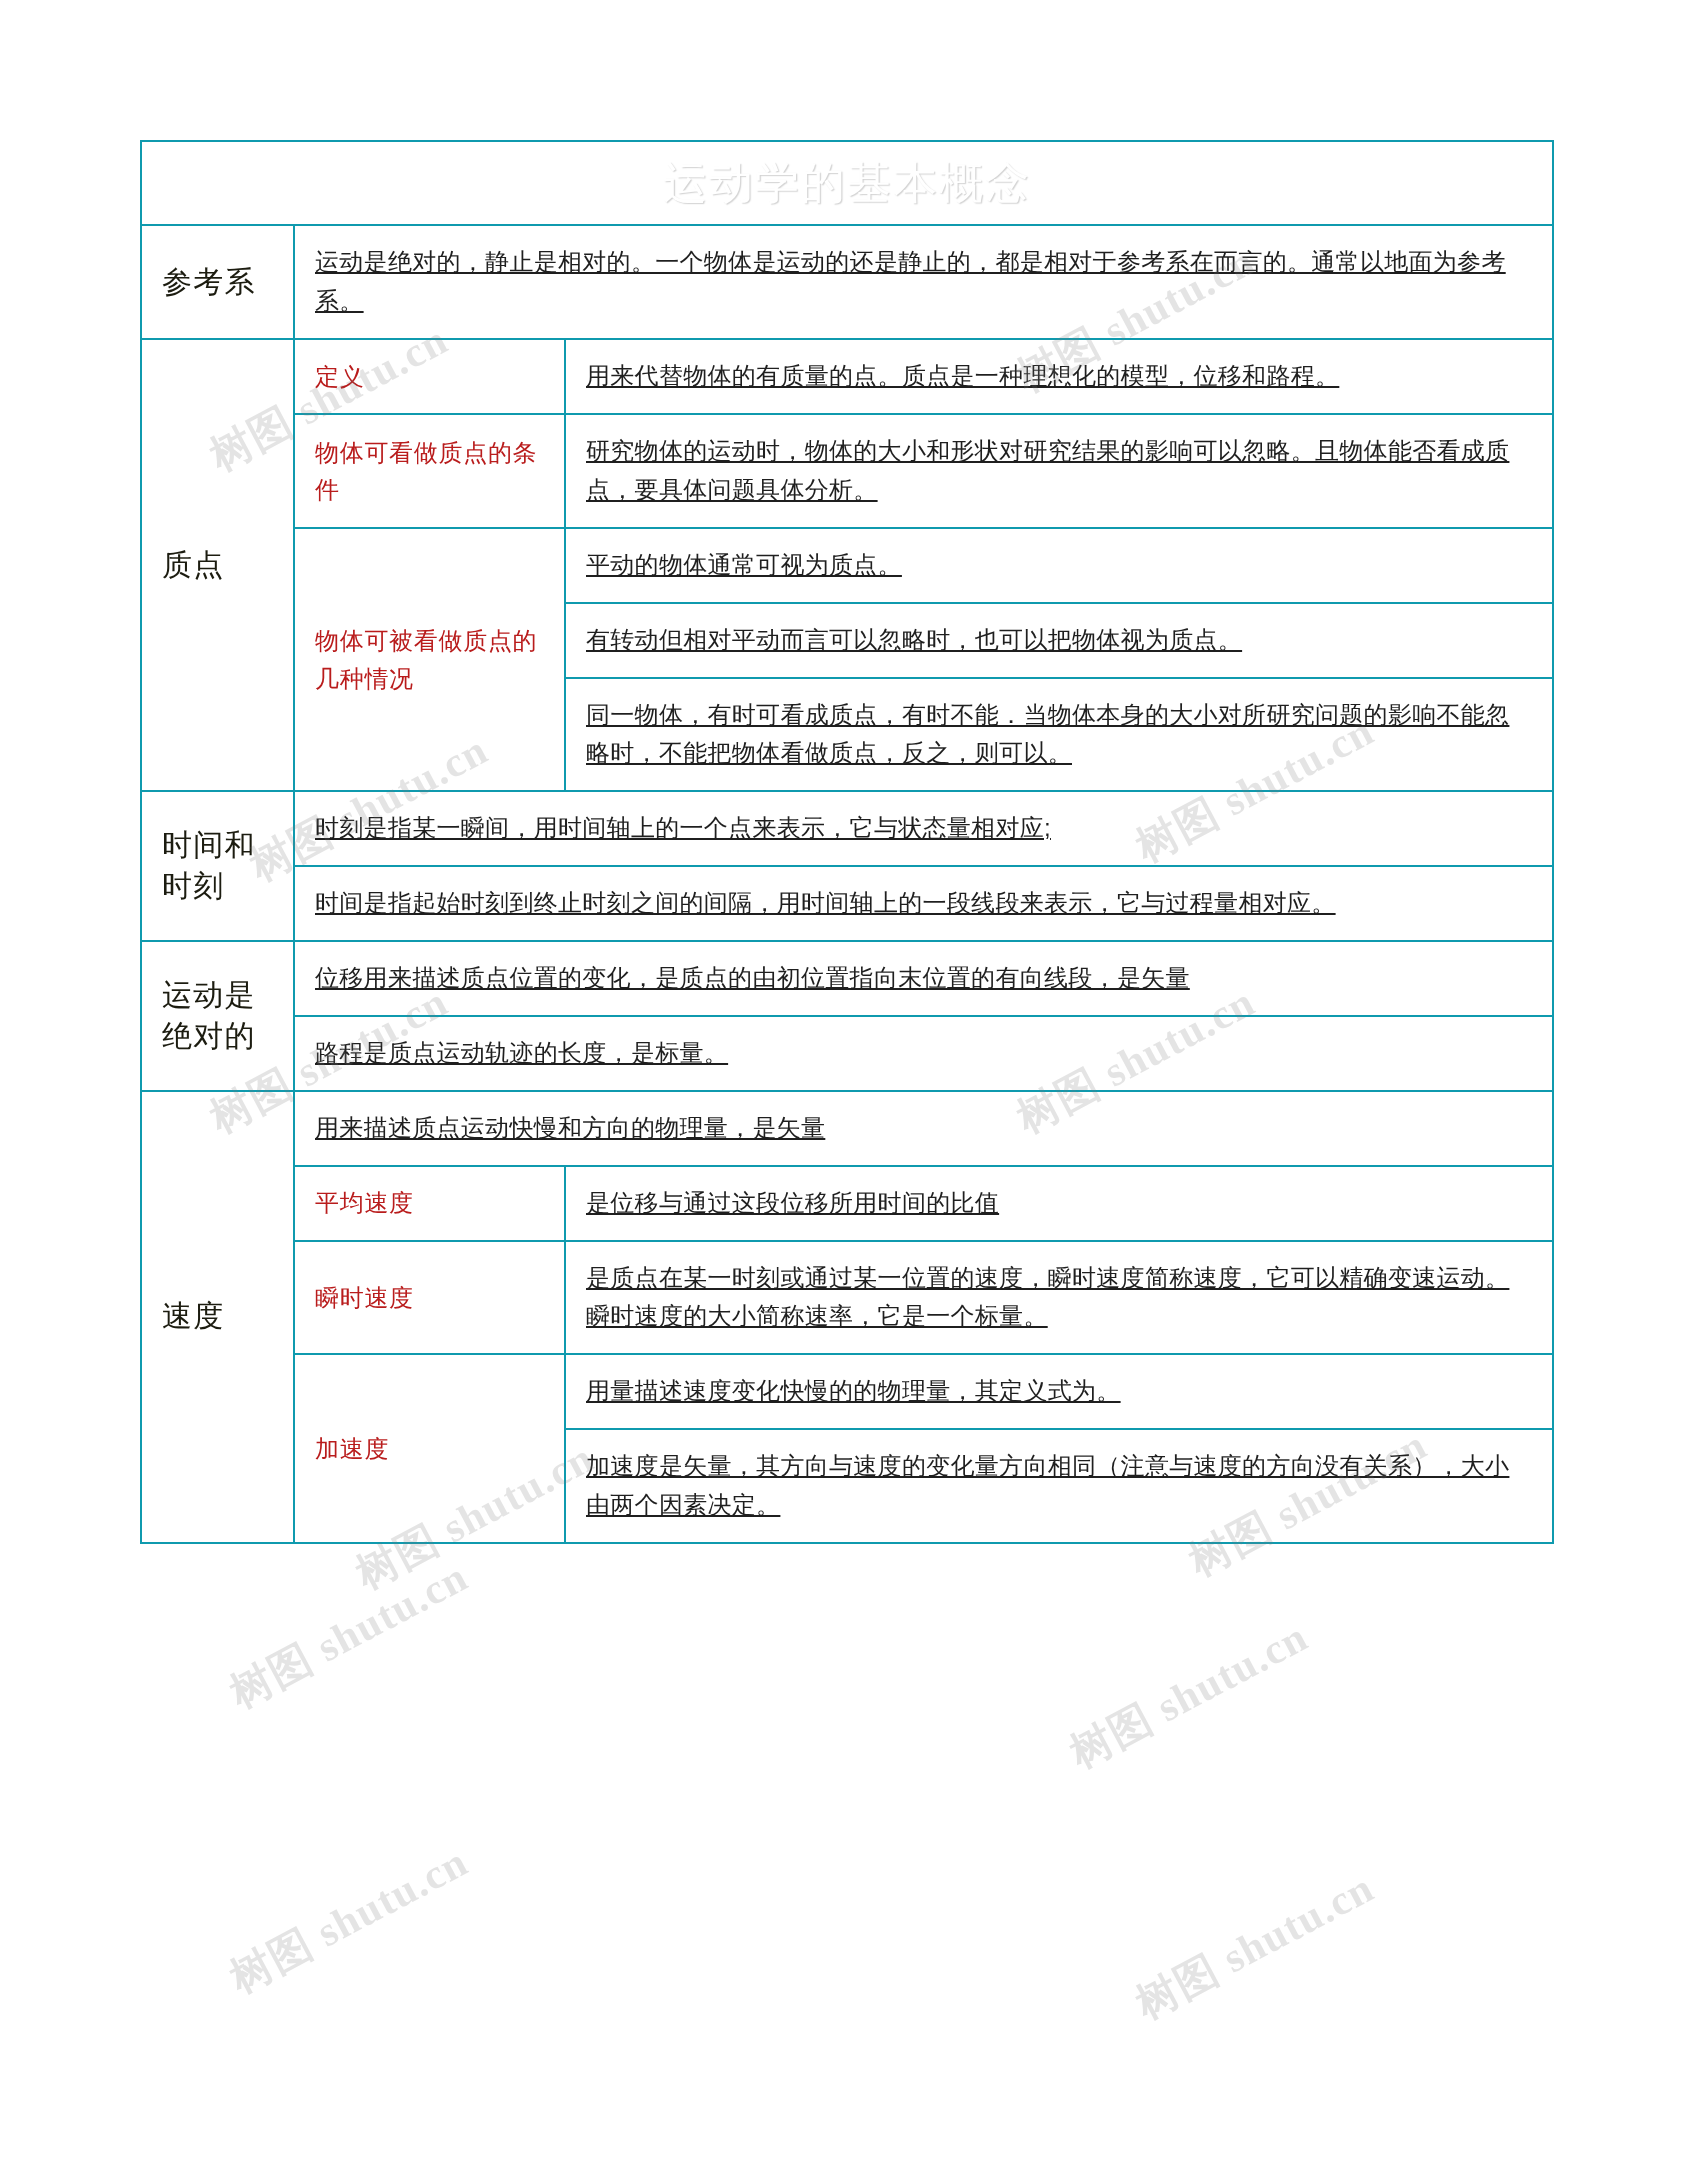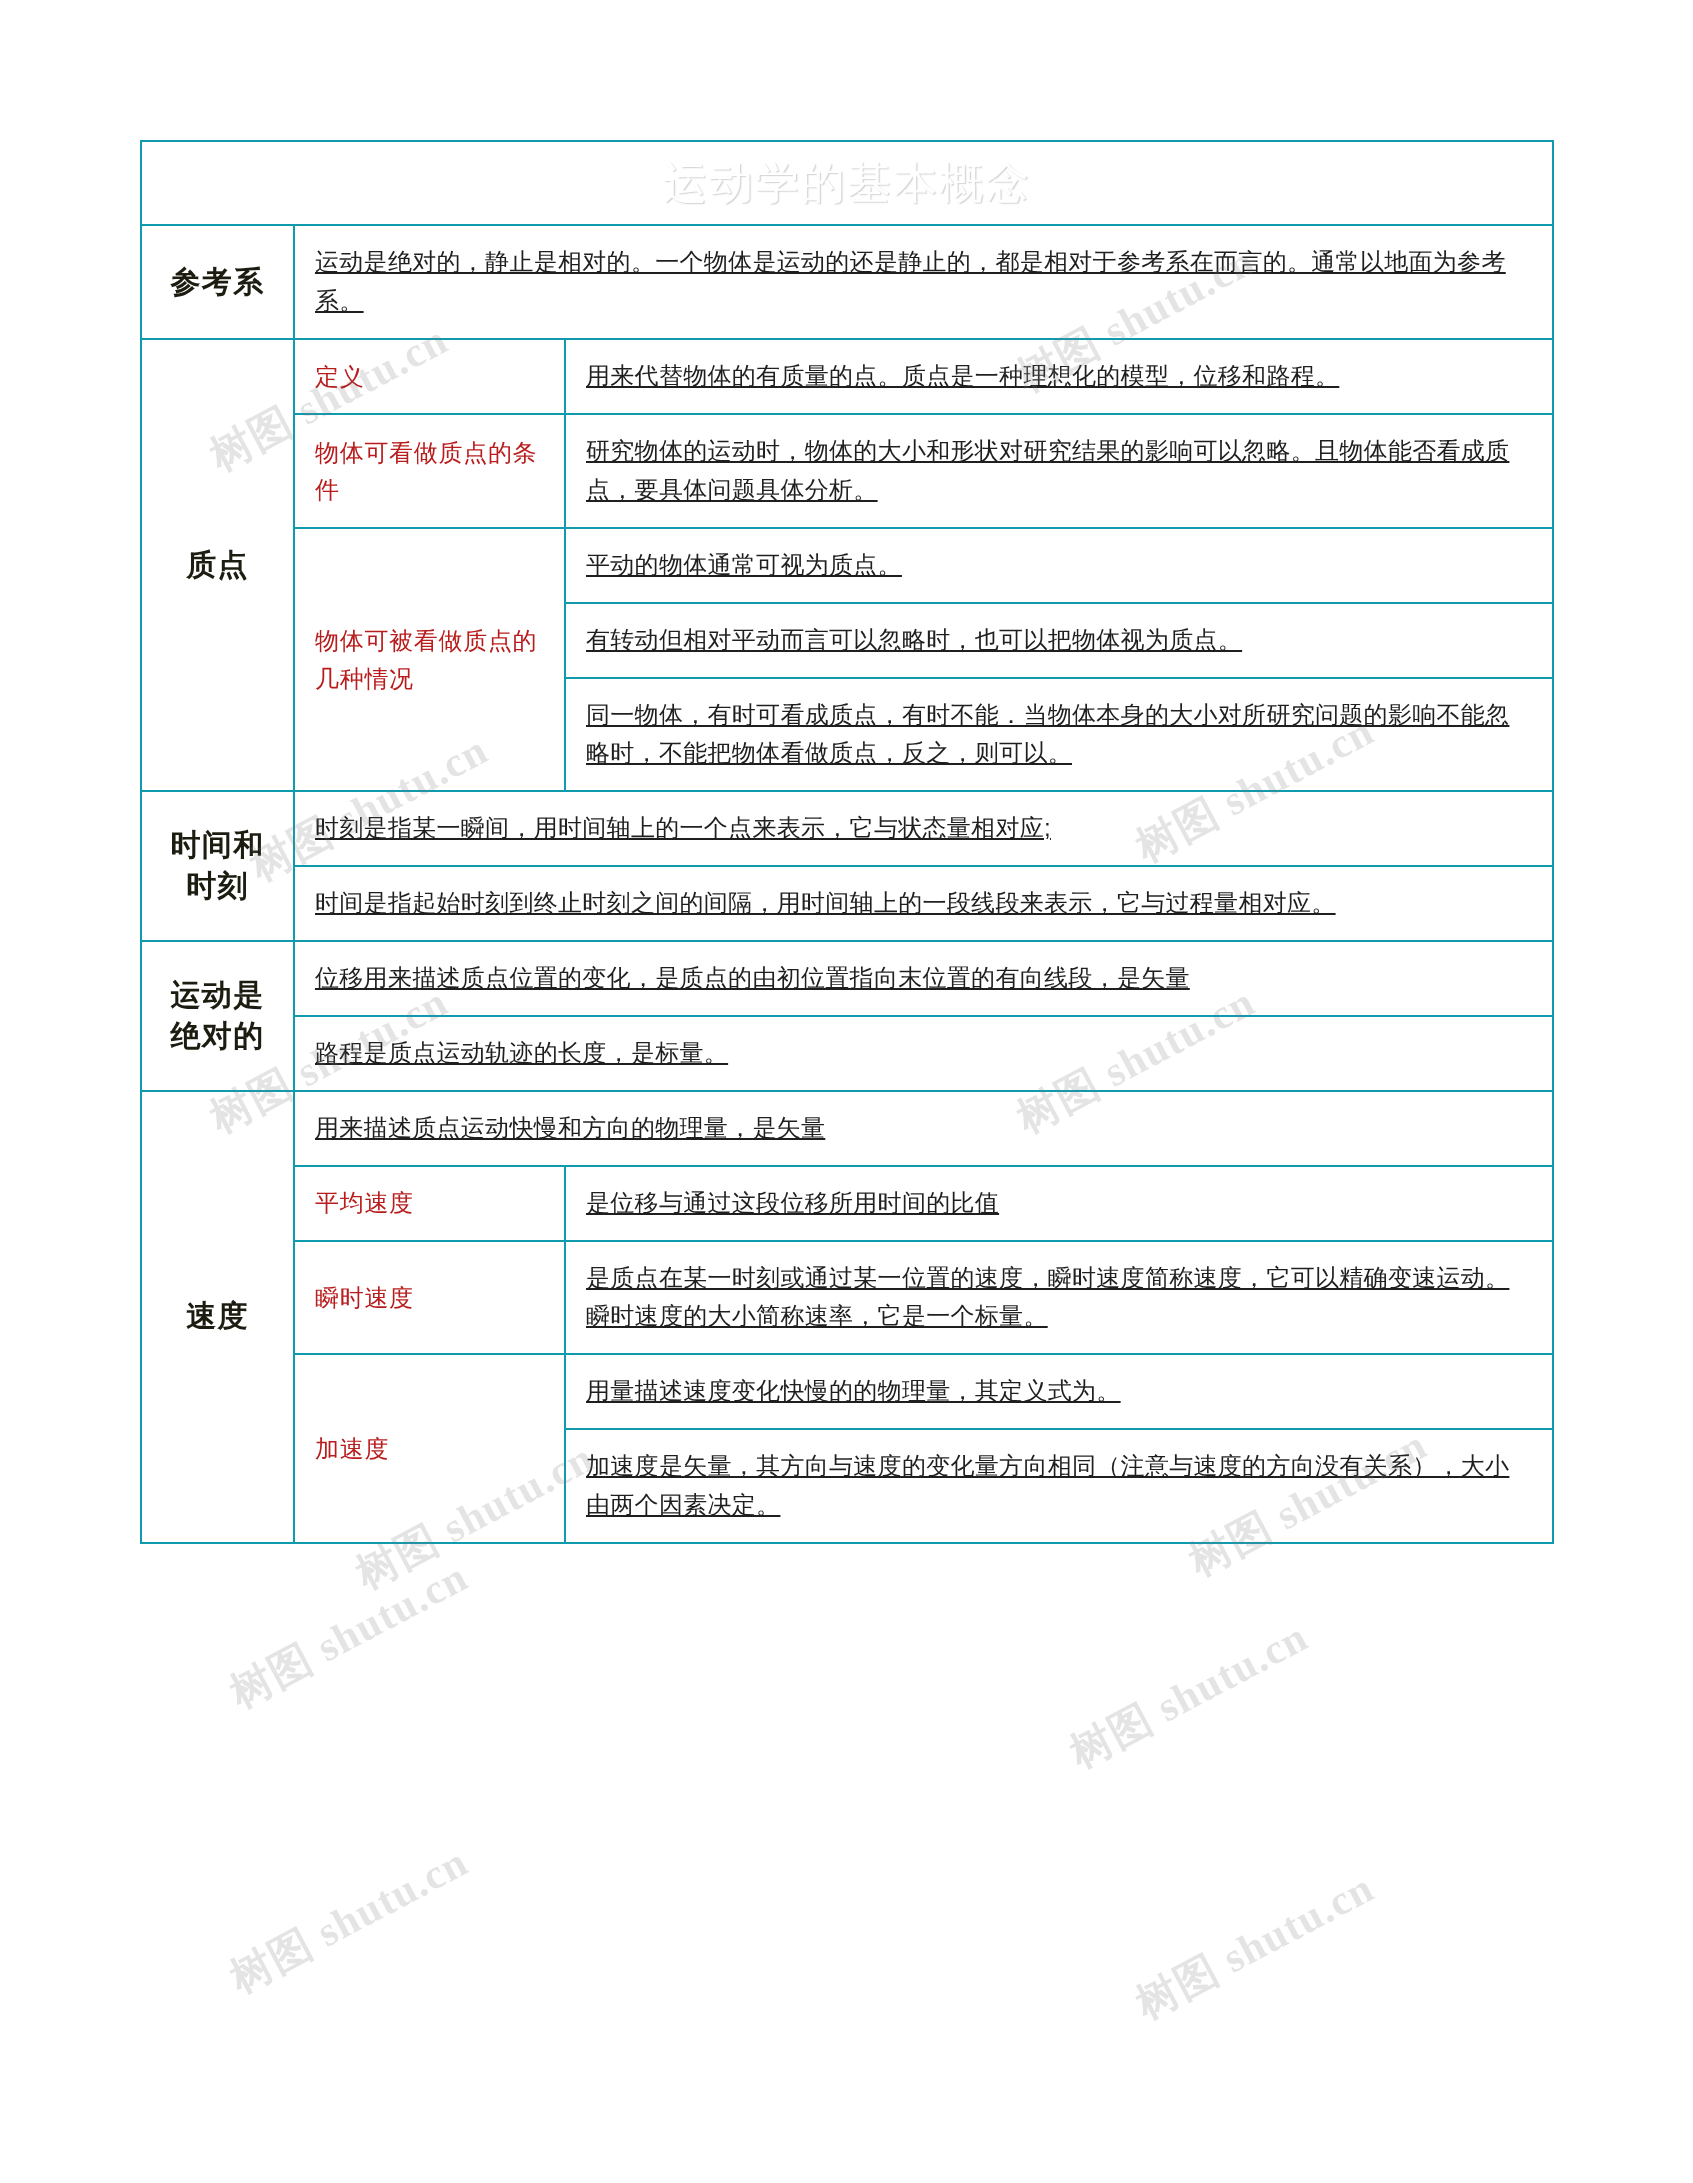--- a/index.html
+++ b/index.html
@@ -69,22 +69,22 @@
     padding: 30px 13.2px 33px 13.2px;
     border: 2px solid #029bb0;
     line-height: 1.1;
     text-shadow: 1.3px 1.3px 1.3px rgba(0,0,0,0.18);
   }
 
   td.cat {
     background: #fae24f;
     color: #1c1c10;
     font-size: 30px;
-    text-align: center;
-    font-weight: bold;
+    text-align: left;
+    font-weight: normal;
     letter-spacing: 1.3px;
     border-color: #1b9e8f;
     padding: 13.2px 4px;
   }
 
   td.sub {
     font-size: 24px;
     color: #b91c1c;
     line-height: 1.55;
     letter-spacing: 0.7px;

